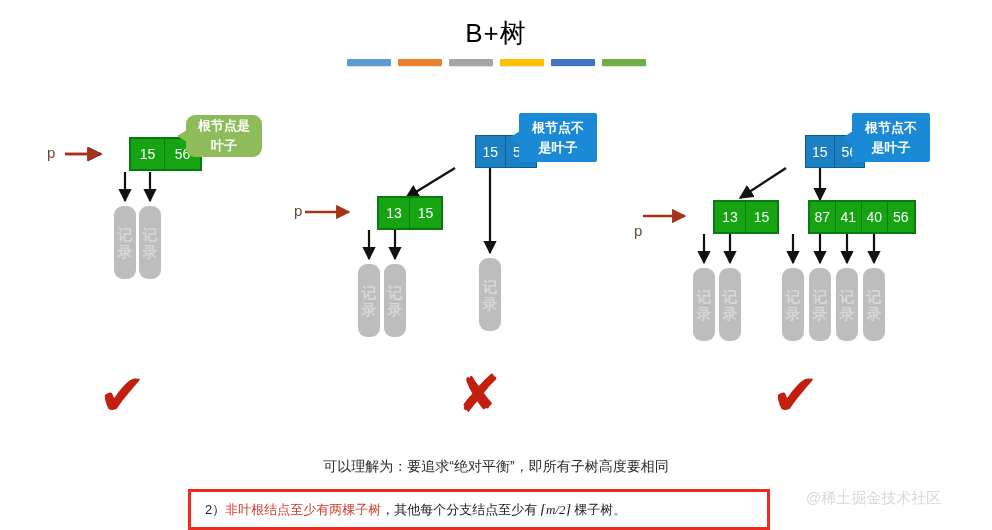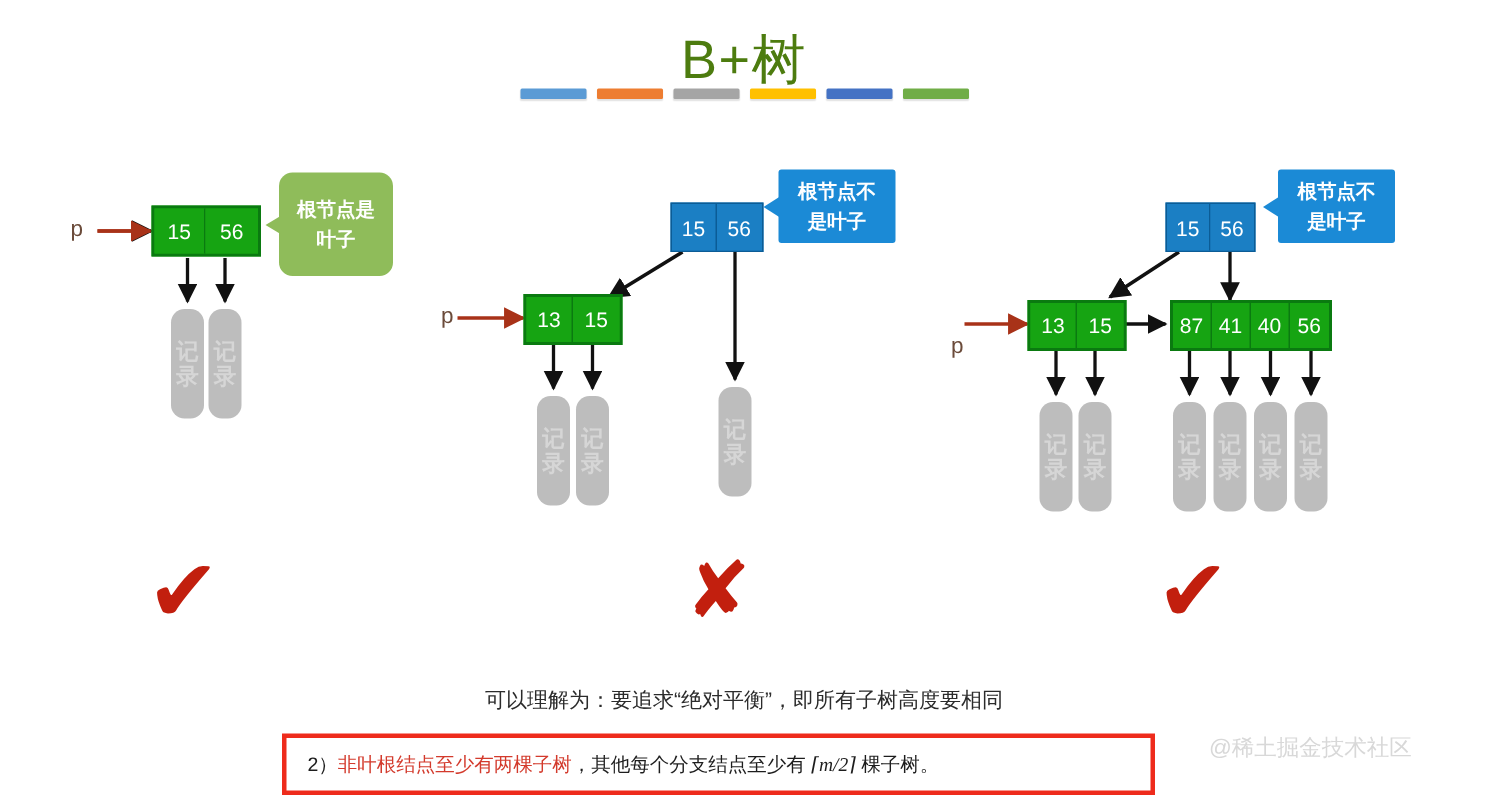--- a/index.html
+++ b/index.html
@@ -7,30 +7,30 @@
     width:992px;height:530px;
     background:#ffffff;
     font-family:"Liberation Sans","DejaVu Sans",sans-serif;
     overflow:hidden;position:relative;
   }
   .stage{position:absolute;left:0;top:0;width:992px;height:530px;}
 
   
   .title{
     position:absolute;left:0;top:16px;width:992px;text-align:center;
-    font-size:36px;color:#4d7c0f;letter-spacing:1px;font-weight:400;
+    font-size:26px;color:#000000;letter-spacing:1px;font-weight:400;
   }
   .accentbar{position:absolute;top:59px;left:347px;width:300px;height:8px;}
   .accentbar span{
     position:absolute;top:0;height:7px;width:44px;border-radius:1px;
     box-shadow:0 1px 1px rgba(0,0,0,.12);
   }
 
   
-  .node{position:absolute;display:flex;box-sizing:border-box;}
+  .node{position:absolute;display:flex;box-sizing:border-box;margin-left:28px;}
   .node .cell{
     box-sizing:border-box;
     display:flex;align-items:center;justify-content:center;
     font-size:14px;color:#ffffff;font-weight:400;
   }
   .node.green{border:2px solid #0a7a10;background:#16a412;}
   .node.green .cell{background:#16a412;border-right:1px solid #0a7a10;}
   .node.green .cell:last-child{border-right:none;}
   .node.blue{border:1px solid #0b5c96;background:#1b7fc4;}
   .node.blue .cell{background:#1b7fc4;border-right:1px solid #0b5c96;}
@@ -151,21 +151,21 @@
     <line x1="874" y1="234" x2="874" y2="263" stroke="#111111" stroke-width="2.2" marker-end="url(#ah-black)"></line>
   </svg>
 
   <div class="plabel" style="left:47px;top:144px;">p</div>
 
   <div class="node green" style="left:101px;top:137px;width:73px;height:34px;">
     <div class="cell" style="width:34px;">15</div>
     <div class="cell" style="width:35px;">56</div>
   </div>
 
-  <div class="callout green" style="left:186px;top:115px;width:76px;height:69px;">
+  <div class="callout green" style="left:186px;top:115px;width:76px;height:42px;">
     <span>根节点是</span>
     <span>叶子</span>
   </div>
 
   <div class="rec" style="left:114px;top:206px;">
     <i>记</i>
     <i>录</i>
   </div>
   <div class="rec" style="left:139px;top:206px;">
     <i>记</i>

